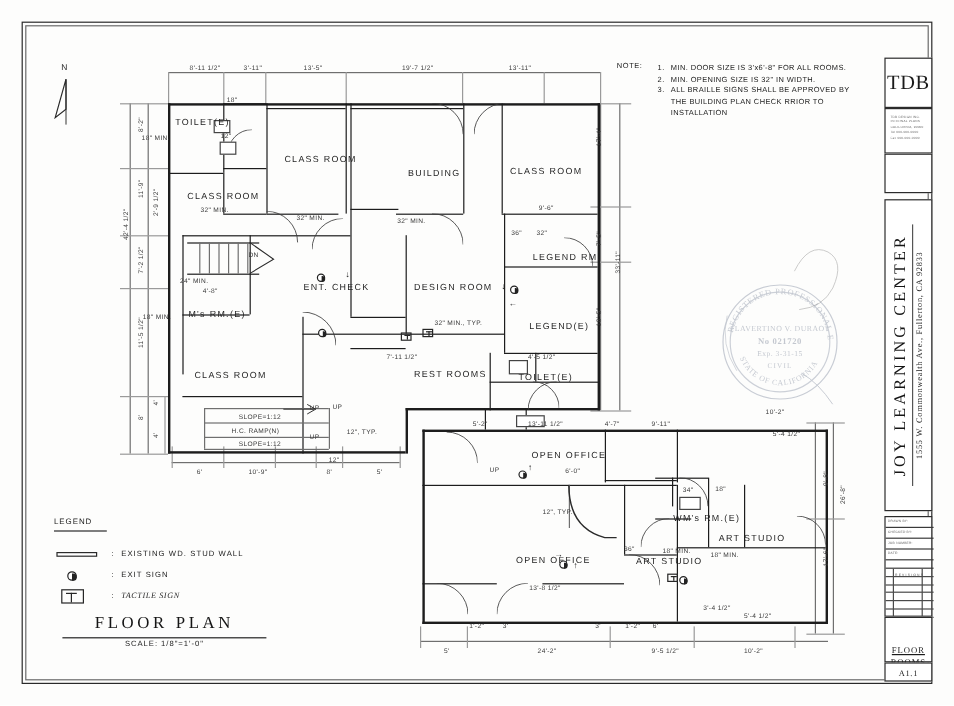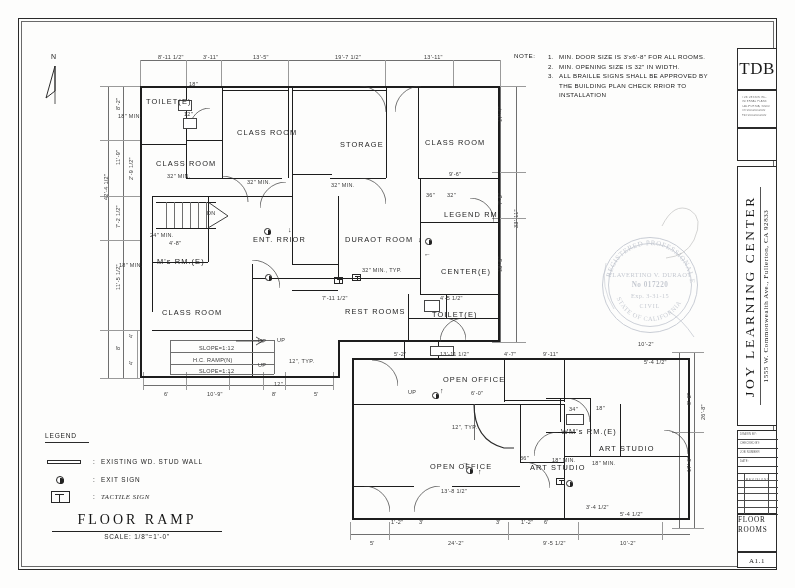--- a/index.html
+++ b/index.html
@@ -69,22 +69,22 @@
   .revrow .rl{position:absolute;left:2px;top:2.4px;font-size:2.7px;color:#636363;letter-spacing:.2px;}
   .revhead{position:absolute;left:0;width:40px;height:7px;border-bottom:0.7px solid #3a3a3a;
       box-sizing:border-box;text-align:center;}
   .revhead span{font-size:2.8px;color:#565656;letter-spacing:1px;}
   .revgrid{position:absolute;left:0;top:43px;width:40px;height:41px;}
   .revgrid .rg{position:absolute;left:0;width:40px;height:6.8px;border-bottom:0.6px solid #4a4a4a;box-sizing:border-box;}
   .revgrid .rgv1{position:absolute;top:0;left:6px;width:1px;height:41px;background:#4a4a4a;}
   .revgrid .rgv2{position:absolute;top:0;left:30px;width:1px;height:41px;background:#4a4a4a;}
 
   #tb-sheetname{top:466px;height:38px;}
-  #tb-sheetname .sn{position:absolute;left:0;right:0;top:0;text-align:left;
-      font-family:"Liberation Serif",serif;font-size:7.2px;letter-spacing:.8px;line-height:10px;color:#1b1b1b;}
+  #tb-sheetname .sn{position:absolute;left:0;right:0;top:22px;text-align:center;
+      font-family:"Liberation Serif",serif;font-size:7.2px;letter-spacing:.8px;line-height:10px;color:#1b1b1b;text-decoration:underline;}
   #tb-sheetno{top:504px;height:16px;}
   #tb-sheetno .snum{position:absolute;left:0;right:0;top:4px;text-align:center;
       font-family:"Liberation Serif",serif;font-size:7px;letter-spacing:.6px;color:#1b1b1b;}
 
   
   #stamp{position:absolute;left:598px;top:233px;width:104px;height:104px;opacity:.30;}
   #stamp .ring{position:absolute;left:4px;top:4px;width:96px;height:96px;border-radius:50%;
       border:1.4px solid #4f5d7a;box-sizing:border-box;}
   #stamp .ring2{position:absolute;left:10px;top:10px;width:84px;height:84px;border-radius:50%;
       border:0.8px solid #5d6a85;box-sizing:border-box;}
@@ -181,21 +181,21 @@
       <text font-family="Liberation Serif, serif" font-size="7" fill="#45536f" letter-spacing="0.6">
         <textPath href="#arcTop" startOffset="6%">REGISTERED PROFESSIONAL ENGINEER</textPath>
       </text>
       <text font-family="Liberation Serif, serif" font-size="6.5" fill="#45536f" letter-spacing="0.6">
         <textPath href="#arcBot" startOffset="12%">STATE OF CALIFORNIA</textPath>
       </text>
       <path d="M 70 78 Q 84 86 96 104" fill="none" stroke="#45536f" stroke-width="0.8"></path>
       <path d="M 8 30 Q 2 54 16 76" fill="none" stroke="#45536f" stroke-width="0.6"></path>
     </svg>
     <div class="ctr l1">FLAVERTINO V. DURAOT</div>
-    <div class="ctr l2">No 017220</div>
+    <div class="ctr l2">No 021720</div>
     <div class="ctr l3">Exp. 3-31-15</div>
     <div class="ctr l4">CIVIL</div>
   </div>
 
   <div id="scribble">
     <svg width="52" height="60" viewBox="0 0 52 60">
       <path d="M2 26 Q14 2 30 10 Q44 18 34 40 Q26 56 6 58" fill="none" stroke="#555" stroke-width="0.7"></path>
     </svg>
   </div>
 
@@ -287,21 +287,21 @@
     <div class="lgrow" style="top:59px">
       <span class="sym">
           <span class="tactsym"></span>
         </span>
       <span class="colon">:</span>
       <span class="ltx hand">TACTILE SIGN</span>
     </div>
   </div>
 
   <div id="fptitle">
-    <div class="ft">FLOOR   RAMP</div>
+    <div class="ft">FLOOR   PLAN</div>
     <div class="frule"></div>
     <div class="fs">SCALE:  1/8"=1'-0"</div>
   </div>
 
   <div id="plan">
 
     <div class="ln hl thin" style="left:140px;top:60px;width:360px;"></div>
     <div class="ln vl thinner" style="left:140px;top:60px;height:26px;"></div>
     <div class="ln vl thinner" style="left:186px;top:60px;height:26px;"></div>
     <div class="ln vl thinner" style="left:221px;top:60px;height:26px;"></div>
@@ -526,26 +526,26 @@
     <span class="arrow" style="left:440px;top:387px;">↑</span>
     <span class="arrow" style="left:462px;top:459px;">→</span>
     <span class="arrow" style="left:478px;top:468px;">↑</span>
 
   </div>
 
   <div id="roomlabels">
       <div class="txt room" style="left: 146px; top: 97px;">TOILET(E)</div>
       <div class="txt room" style="left: 156px; top: 159px;">CLASS ROOM</div>
       <div class="txt room" style="left: 237px; top: 128px;">CLASS ROOM</div>
-      <div class="txt room" style="left: 340px; top: 140px;">STORAGE</div>
+      <div class="txt room" style="left: 340px; top: 140px;">BUILDING</div>
       <div class="txt room" style="left: 425px; top: 138px;">CLASS ROOM</div>
       <div class="txt room" style="left: 444px; top: 210px;">LEGEND RM.</div>
-      <div class="txt room" style="left: 441px; top: 267px;">CENTER(E)</div>
-      <div class="txt room" style="left: 253px; top: 235px;">ENT. RRIOR</div>
-      <div class="txt room" style="left: 345px; top: 235px;">DURAOT ROOM</div>
+      <div class="txt room" style="left: 441px; top: 267px;">LEGEND(E)</div>
+      <div class="txt room" style="left: 253px; top: 235px;">ENT. CHECK</div>
+      <div class="txt room" style="left: 345px; top: 235px;">DESIGN ROOM</div>
       <div class="txt room" style="left: 157px; top: 257px;">M's RM.(E)</div>
       <div class="txt room" style="left: 162px; top: 308px;">CLASS ROOM</div>
       <div class="txt room" style="left: 345px; top: 307px;">REST ROOMS</div>
       <div class="txt room" style="left: 432px; top: 310px;">TOILET(E)</div>
       <div class="txt room" style="left: 443px; top: 375px;">OPEN OFFICE</div>
       <div class="txt room" style="left: 430px; top: 462px;">OPEN OFFICE</div>
       <div class="txt room" style="left: 530px; top: 463px;">ART STUDIO</div>
       <div class="txt room" style="left: 599px; top: 444px;">ART STUDIO</div>
       <div class="txt room" style="left: 561px; top: 427px;">WM's RM.(E)</div>
     </div>

